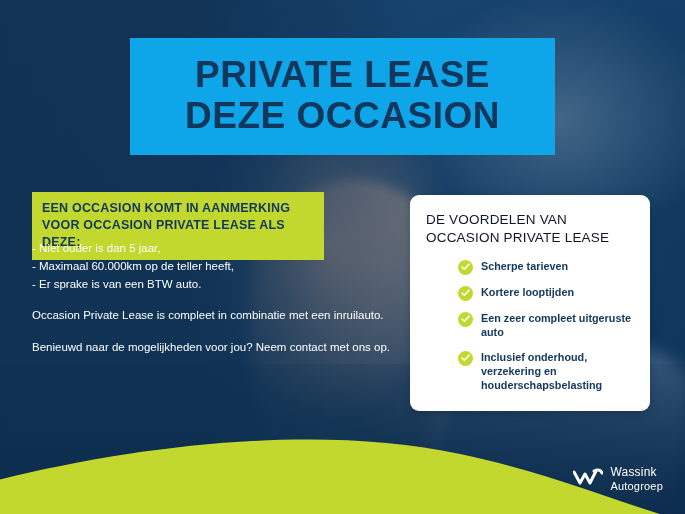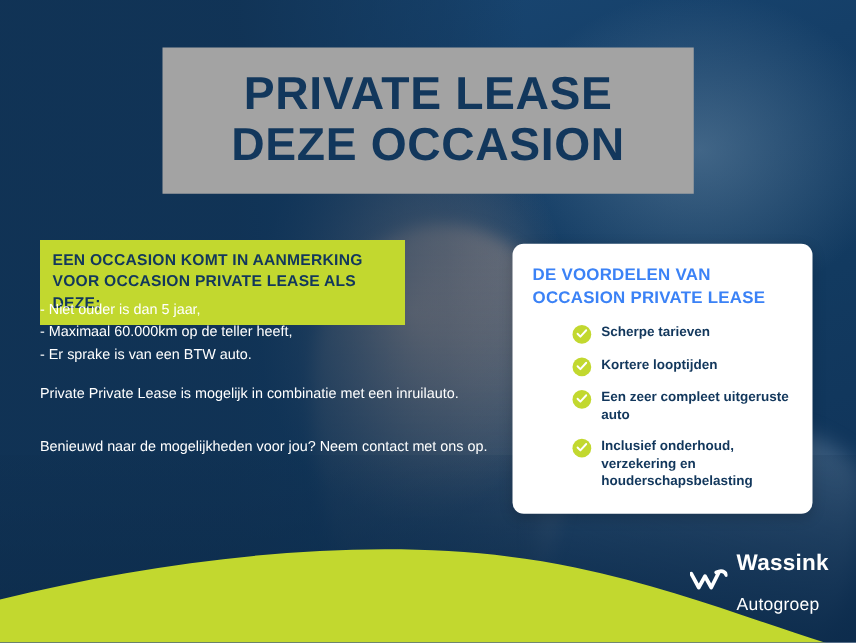--- a/index.html
+++ b/index.html
@@ -46,21 +46,21 @@
   }
   .overlay-bottom {
     position: absolute; left: 0; bottom: 0; width: 685px; height: 150px;
     background: linear-gradient(0deg, rgba(13,44,76,0.92) 0%, rgba(13,44,76,0.15) 100%);
   }
 
   
   .headline {
     position: absolute;
     left: 130px; top: 38px; width: 425px;
-    background: #a3a3a3;
+    background: #0ea5e9;
     padding: 16px 10px 18px;
     text-align: center;
   }
   .headline .l1, .headline .l2 {
     color: #12375c;
     font-weight: bold;
     font-size: 37px;
     line-height: 1.12;
     letter-spacing: 0.5px;
     white-space: nowrap;
@@ -85,35 +85,35 @@
   .left-body {
     position: absolute;
     left: 32px; top: 236px; width: 360px;
     color: #ffffff;
     font-size: 11.5px;
     line-height: 1.55;
   }
   .left-body .bullets { margin-top: 4px; }
   .left-body .bullets div { white-space: nowrap; }
   .left-body .para { margin-top: 14px; }
-  .left-body .para2 { margin-top: 25px; }
+  .left-body .para2 { margin-top: 14px; }
 
   
   .card {
     position: absolute;
     right: 35px; top: 195px; width: 240px;
     background: #ffffff;
     border-radius: 9px;
     padding: 16px 16px 18px 16px;
     box-shadow: 0 3px 10px rgba(0,0,0,0.18);
   }
   .card h2 {
-    color: #3b82f6;
+    color: #0f172a;
     font-size: 13.5px;
-    font-weight: bold;
+    font-weight: normal;
     line-height: 1.32;
     letter-spacing: 0.2px;
     margin-bottom: 12px;
   }
   .benefit {
     display: flex;
     align-items: flex-start;
     margin-bottom: 10px;
     margin-left: 32px;
   }
@@ -146,22 +146,22 @@
     position: absolute;
     right: 22px; bottom: 22px;
     display: flex;
     align-items: center;
   }
   .logo .mark { margin-right: 7px; }
   .logo .words {
     color: #ffffff;
     line-height: 1.12;
   }
-  .logo .w1 { font-size: 18px; font-weight: bold; letter-spacing: 0.2px; }
-  .logo .w2 { font-size: 14px; font-weight: normal; letter-spacing: 0.2px; margin-top: 16px; }
+  .logo .w1 { font-size: 12px; font-weight: normal; letter-spacing: 0.2px; }
+  .logo .w2 { font-size: 11px; font-weight: normal; letter-spacing: 0.2px; }
 </style>
 </head>
 <body>
 
 <div class="poster">
 
   <div class="bg-photo"></div>
   <div class="overlay-left"></div>
   <div class="overlay-bottom"></div>
 
@@ -174,21 +174,21 @@
     <div class="s1">EEN OCCASION KOMT IN AANMERKING</div>
     <div class="s2">VOOR OCCASION PRIVATE LEASE ALS DEZE;</div>
   </div>
 
   <div class="left-body">
     <div class="bullets">
       <div>- Niet ouder is dan 5 jaar,</div>
       <div>- Maximaal 60.000km op de teller heeft,</div>
       <div>- Er sprake is van een BTW auto.</div>
     </div>
-    <div class="para">Private Private Lease is mogelijk in combinatie met een inruilauto.</div>
+    <div class="para">Occasion Private Lease is compleet in combinatie met een inruilauto.</div>
     <div class="para2">Benieuwd naar de mogelijkheden voor jou? Neem contact met ons op.</div>
   </div>
 
   <div class="card">
     <h2>
       <span>DE VOORDELEN VAN</span><br>
       <span>OCCASION PRIVATE LEASE</span>
     </h2>
 
     <div class="benefit">

